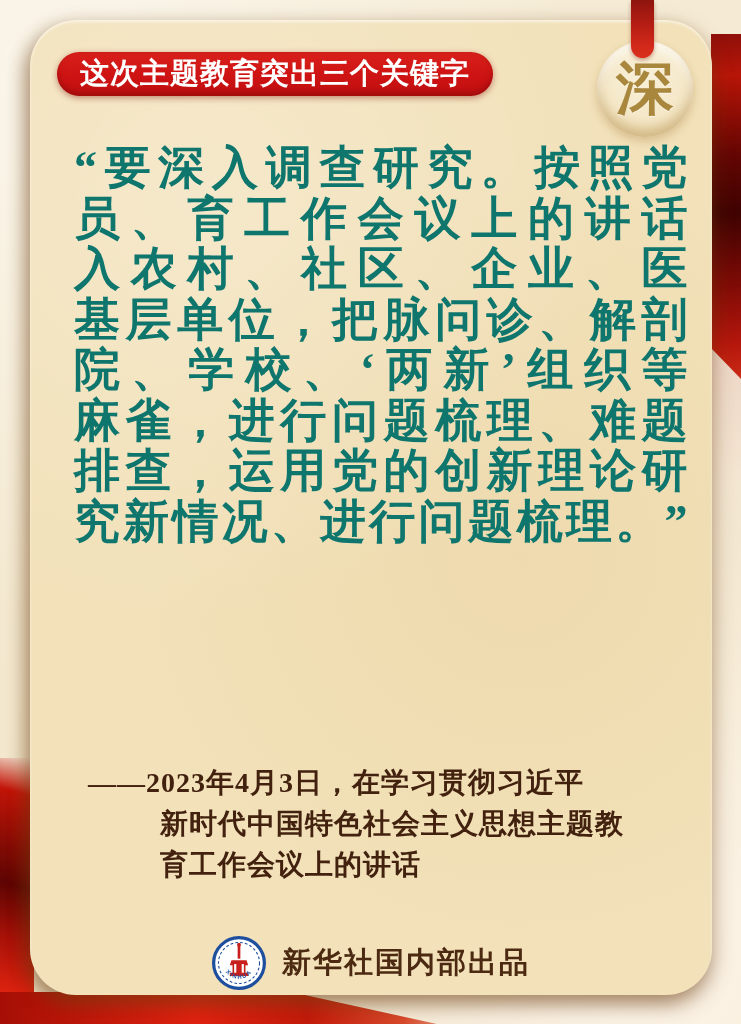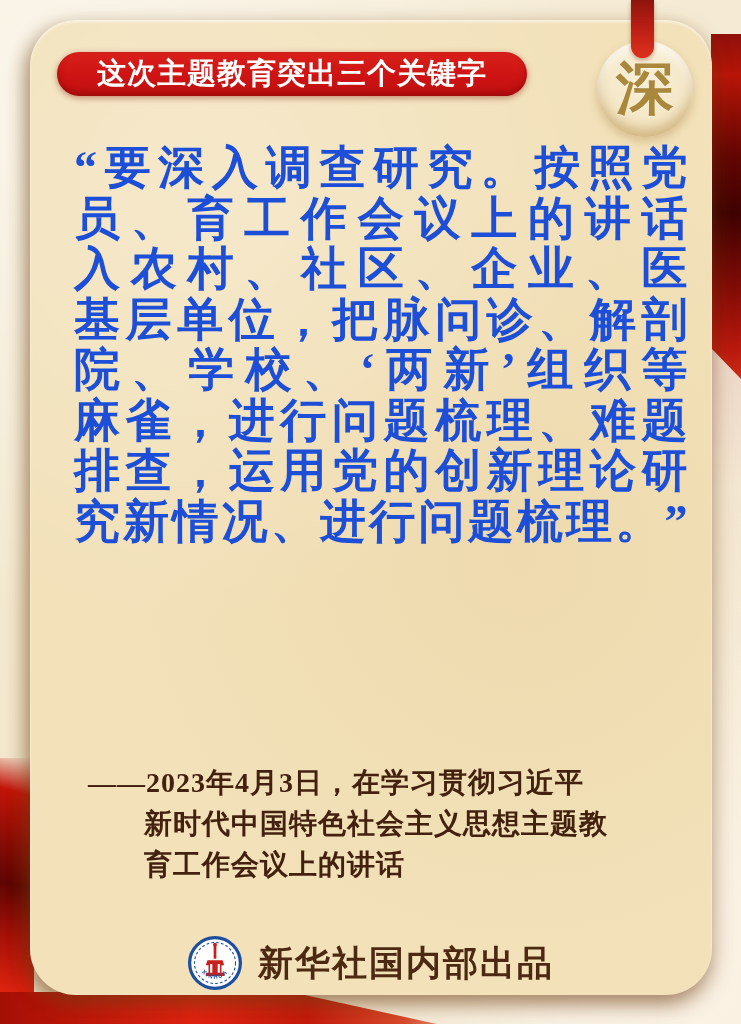--- a/index.html
+++ b/index.html
@@ -36,21 +36,21 @@
     border-radius:46px;
     background:
       radial-gradient(circle at 25% 18%, rgba(255,255,255,.25) 0%, rgba(255,255,255,0) 45%),
       radial-gradient(circle at 72% 55%, rgba(215,175,105,.14) 0%, rgba(215,175,105,0) 55%),
       #f2e1b9;
     box-shadow:0 9px 22px rgba(110,62,18,.45),-6px 7px 16px rgba(110,62,18,.3),inset 0 2px 3px rgba(255,255,255,.6);
   }
   
   .banner{
     position:absolute;left:57px;top:52px;height:44px;z-index:4;
-    display:inline-flex;align-items:center;padding:0 40px;border-radius:23px;
+    display:inline-flex;align-items:center;padding:0 23px;border-radius:23px;
     background:linear-gradient(180deg,#d8201a 0%,#ce1313 55%,#bf0f10 100%);
     box-shadow:0 2px 6px rgba(130,20,8,.45), inset 0 -3px 6px rgba(90,0,0,.35);
     color:#fff;font-size:29px;font-weight:700;letter-spacing:1px;white-space:nowrap;
   }
   
   .hang-ribbon{
     position:absolute;left:631px;top:0;width:23px;height:58px;z-index:4;
     border-radius:0 0 12px 12px;
     background:linear-gradient(180deg,#8e150e 0%,#b31d13 40%,#d2291a 80%,#db2f1d 100%);
     box-shadow:0 2px 4px rgba(120,30,10,.4);
@@ -62,35 +62,35 @@
     background:radial-gradient(circle at 50% 35%, #f9f0d9 0%, #f5e8c8 55%, #efddb0 100%);
     box-shadow:inset 0 -8px 12px rgba(160,115,45,.38), inset 0 8px 10px rgba(255,255,255,.7), 0 4px 8px rgba(150,100,40,.28);
   }
   .medallion span{
     font-size:58px;font-weight:700;color:#a9883e;line-height:1;
     text-shadow:0 1px 1px rgba(255,255,255,.5);
   }
   
   .quote{position:absolute;left:74px;top:143px;width:614px;z-index:4;}
   .quote-line{
-    font-size:46px;font-weight:700;line-height:50.5px;color:#1d4ed8;
+    font-size:46px;font-weight:700;line-height:50.5px;color:#0f766e;
     text-align:justify;text-align-last:justify;text-justify:inter-character;
     letter-spacing:.5px;white-space:nowrap;
   }
   
   .attribution{position:absolute;left:88px;top:762px;width:600px;z-index:4;}
   .attr-line{font-size:28px;font-weight:700;line-height:41px;color:#42220f;letter-spacing:1px;}
-  .attr-line.indent{margin-left:56px;font-family:Liberation Serif, serif;}
+  .attr-line.indent{margin-left:72px;font-family:Liberation Serif, serif;}
   
   .footer{
     position:absolute;left:30px;top:934px;width:682px;height:58px;z-index:4;
     display:flex;align-items:center;justify-content:center;gap:16px;
   }
   .logo{width:54px;height:54px;flex:0 0 auto;}
-  .publisher{font-size:35px;font-weight:700;color:#4b2a11;letter-spacing:2px;white-space:nowrap;}
+  .publisher{font-size:29px;font-weight:700;color:#4b2a11;letter-spacing:2px;white-space:nowrap;}
 </style>
 </head>
 <body>
 
 <div class="ribbon-right-silk"></div>
 <div class="ribbon-right"></div>
 <div class="ribbon-left"></div>
 <div class="ribbon-bottom"></div>
 
 <div class="card"></div>

